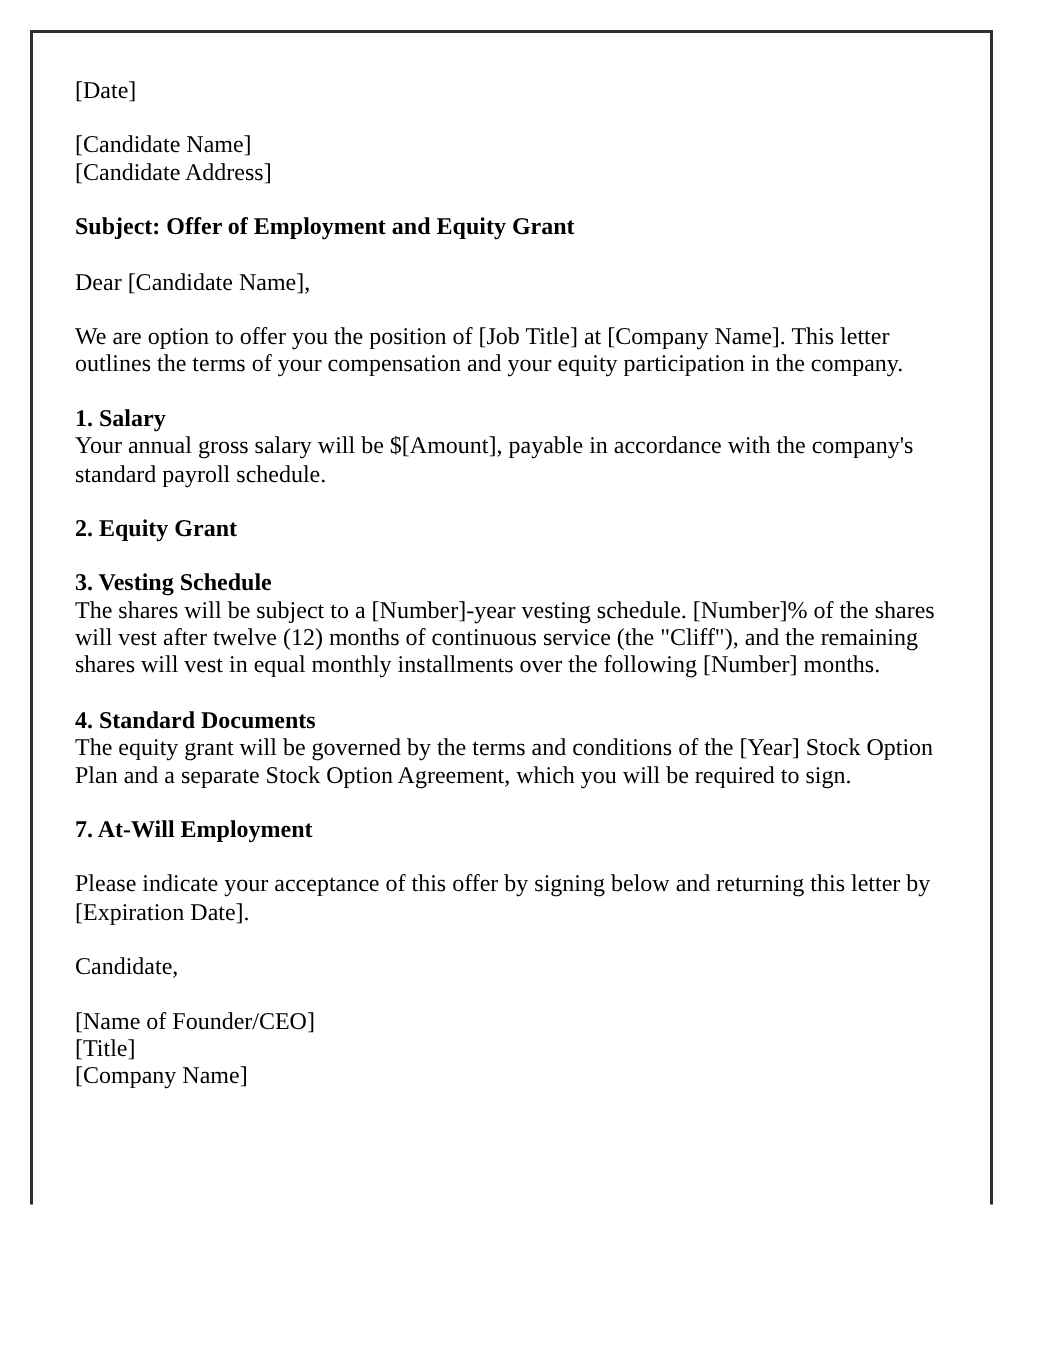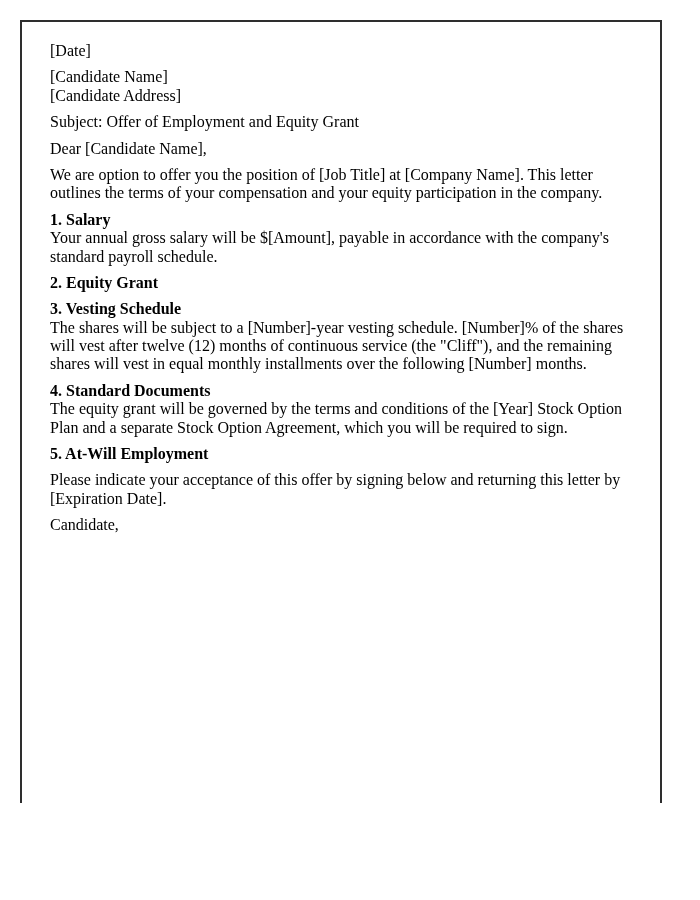--- a/index.html
+++ b/index.html
@@ -23,24 +23,24 @@
     box-sizing: border-box;
     border: 2px solid #2e2e2e;
     border-bottom: none;
     padding: 12px 28px 0 28px;
     background: #ffffff;
     font-size: 16px;
     line-height: 1.15;
     overflow: hidden;
   }
   .letter p {
-    margin: 8px 0;
+    margin: 18px 0;
   }
   .bold {
-    font-weight: normal;
+    font-weight: bold;
   }
 </style>
 </head>
 <body>
 
 <div class="letter">
 
   <p>[Date]</p>
 
   <p><span>[Candidate Name]</span><br><span>[Candidate Address]</span></p>
@@ -52,20 +52,21 @@
   <p>We are option to offer you the position of [Job Title] at [Company Name]. This letter outlines the terms of your compensation and your equity participation in the company.</p>
 
   <p><strong>1. Salary</strong><br><span>Your annual gross salary will be $[Amount], payable in accordance with the company's standard payroll schedule.</span></p>
 
   <p><strong>2. Equity Grant</strong><br></p>
 
   <p><strong>3. Vesting Schedule</strong><br><span>The shares will be subject to a [Number]-year vesting schedule. [Number]% of the shares will vest after twelve (12) months of continuous service (the "Cliff"), and the remaining shares will vest in equal monthly installments over the following [Number] months.</span></p>
 
   <p><strong>4. Standard Documents</strong><br><span>The equity grant will be governed by the terms and conditions of the [Year] Stock Option Plan and a separate Stock Option Agreement, which you will be required to sign.</span></p>
 
-  <p><strong>5. At-Will Employment</strong><br></p>
+  <p><strong>7. At-Will Employment</strong><br></p>
 
   <p>Please indicate your acceptance of this offer by signing below and returning this letter by [Expiration Date].</p>
 
   <p>Candidate,</p>
 
+  <p><span>[Name of Founder/CEO]</span><br><span>[Title]</span><br><span>[Company Name]</span></p>
 
 </div>
 
 </body></html>

